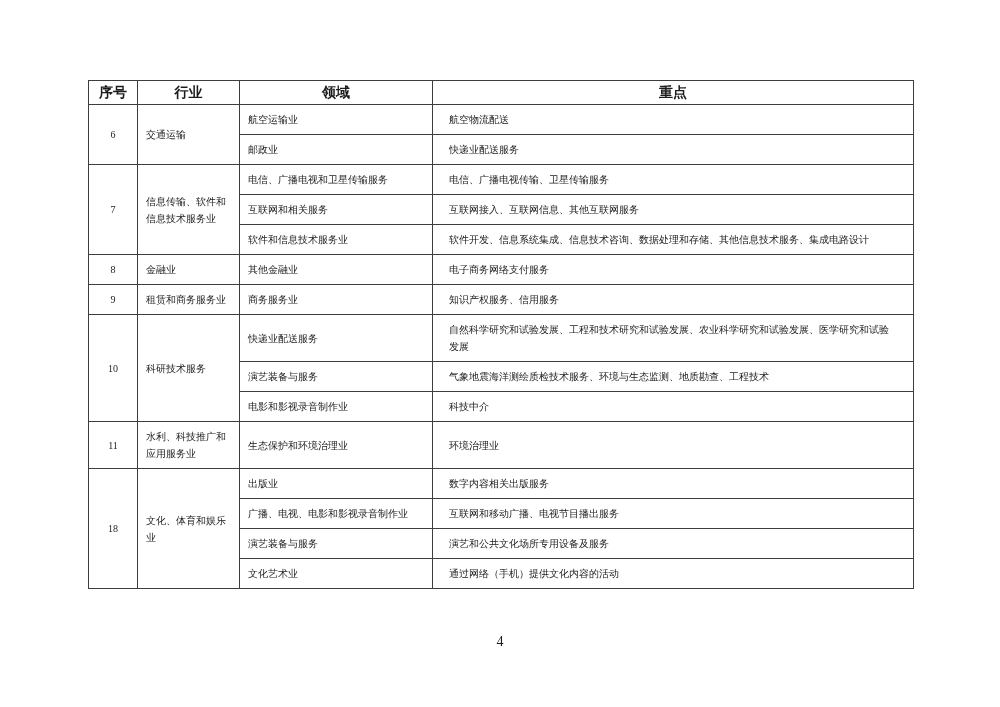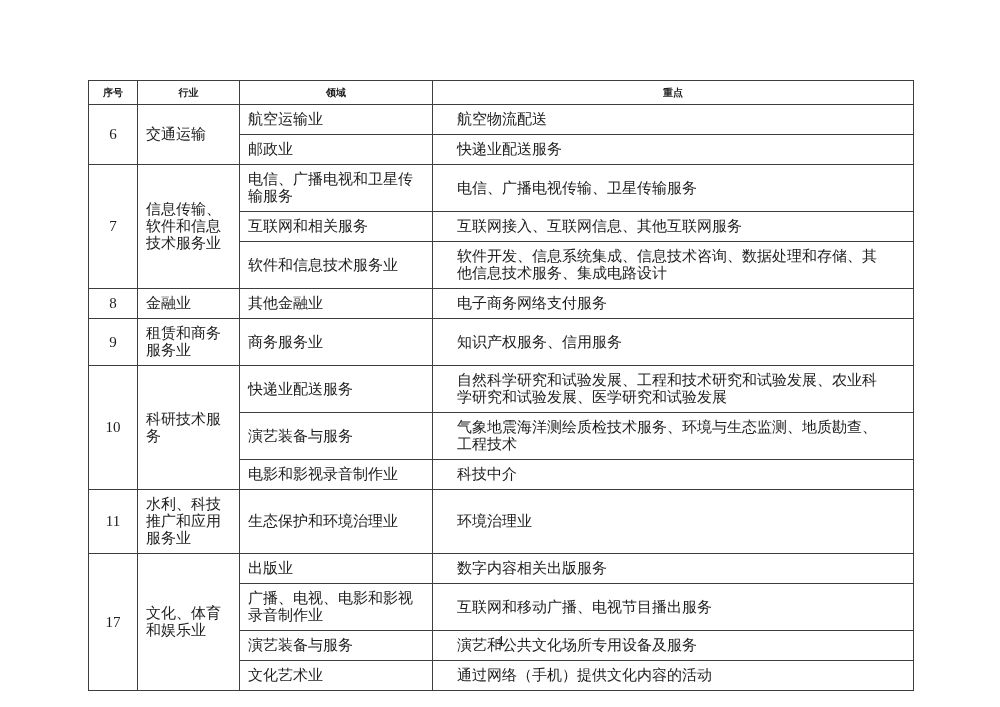--- a/index.html
+++ b/index.html
@@ -25,35 +25,35 @@
     position: absolute;
     left: 88px;
     top: 80px;
     width: 825px;
     border-collapse: collapse;
     table-layout: fixed;
   }
   .doc-table th,
   .doc-table td {
     border: 1px solid #3d3d3d;
-    font-size: 15px;
+    font-size: 10px;
     line-height: 17px;
     vertical-align: middle;
     word-break: break-all;
   }
   .doc-table th {
     font-weight: bold;
     text-align: center;
     padding: 3px 10px;
-    font-size: 10px;
+    font-size: 14px;
   }
   .col-no  { text-align: center; padding: 6px 2px; }
   .col-industry { text-align: left; padding: 6px 8px; }
   .col-field { text-align: left; padding: 6px 8px; }
-  .col-focus { text-align: left; padding: 6px 24px; margin-top: 44px; }
+  .col-focus { text-align: left; padding: 6px 16px; margin-top: 44px; }
   .page-number {
     position: absolute;
     left: 0;
     right: 0;
     top: 634px;
     text-align: center;
     font-size: 14px;
     color: #1c1c1c;
   }
 </style>
@@ -128,21 +128,21 @@
           <td class="col-field">电影和影视录音制作业</td>
           <td class="col-focus">科技中介</td>
         </tr>
         <tr>
           <td class="col-no" rowspan="1">11</td>
           <td class="col-industry" rowspan="1">水利、科技推广和应用服务业</td>
           <td class="col-field">生态保护和环境治理业</td>
           <td class="col-focus">环境治理业</td>
         </tr>
         <tr>
-          <td class="col-no" rowspan="4">17</td>
+          <td class="col-no" rowspan="4">18</td>
           <td class="col-industry" rowspan="4">文化、体育和娱乐业</td>
           <td class="col-field">出版业</td>
           <td class="col-focus">数字内容相关出版服务</td>
         </tr>
         <tr>
           <td class="col-field">广播、电视、电影和影视录音制作业</td>
           <td class="col-focus">互联网和移动广播、电视节目播出服务</td>
         </tr>
         <tr>
           <td class="col-field">演艺装备与服务</td>

